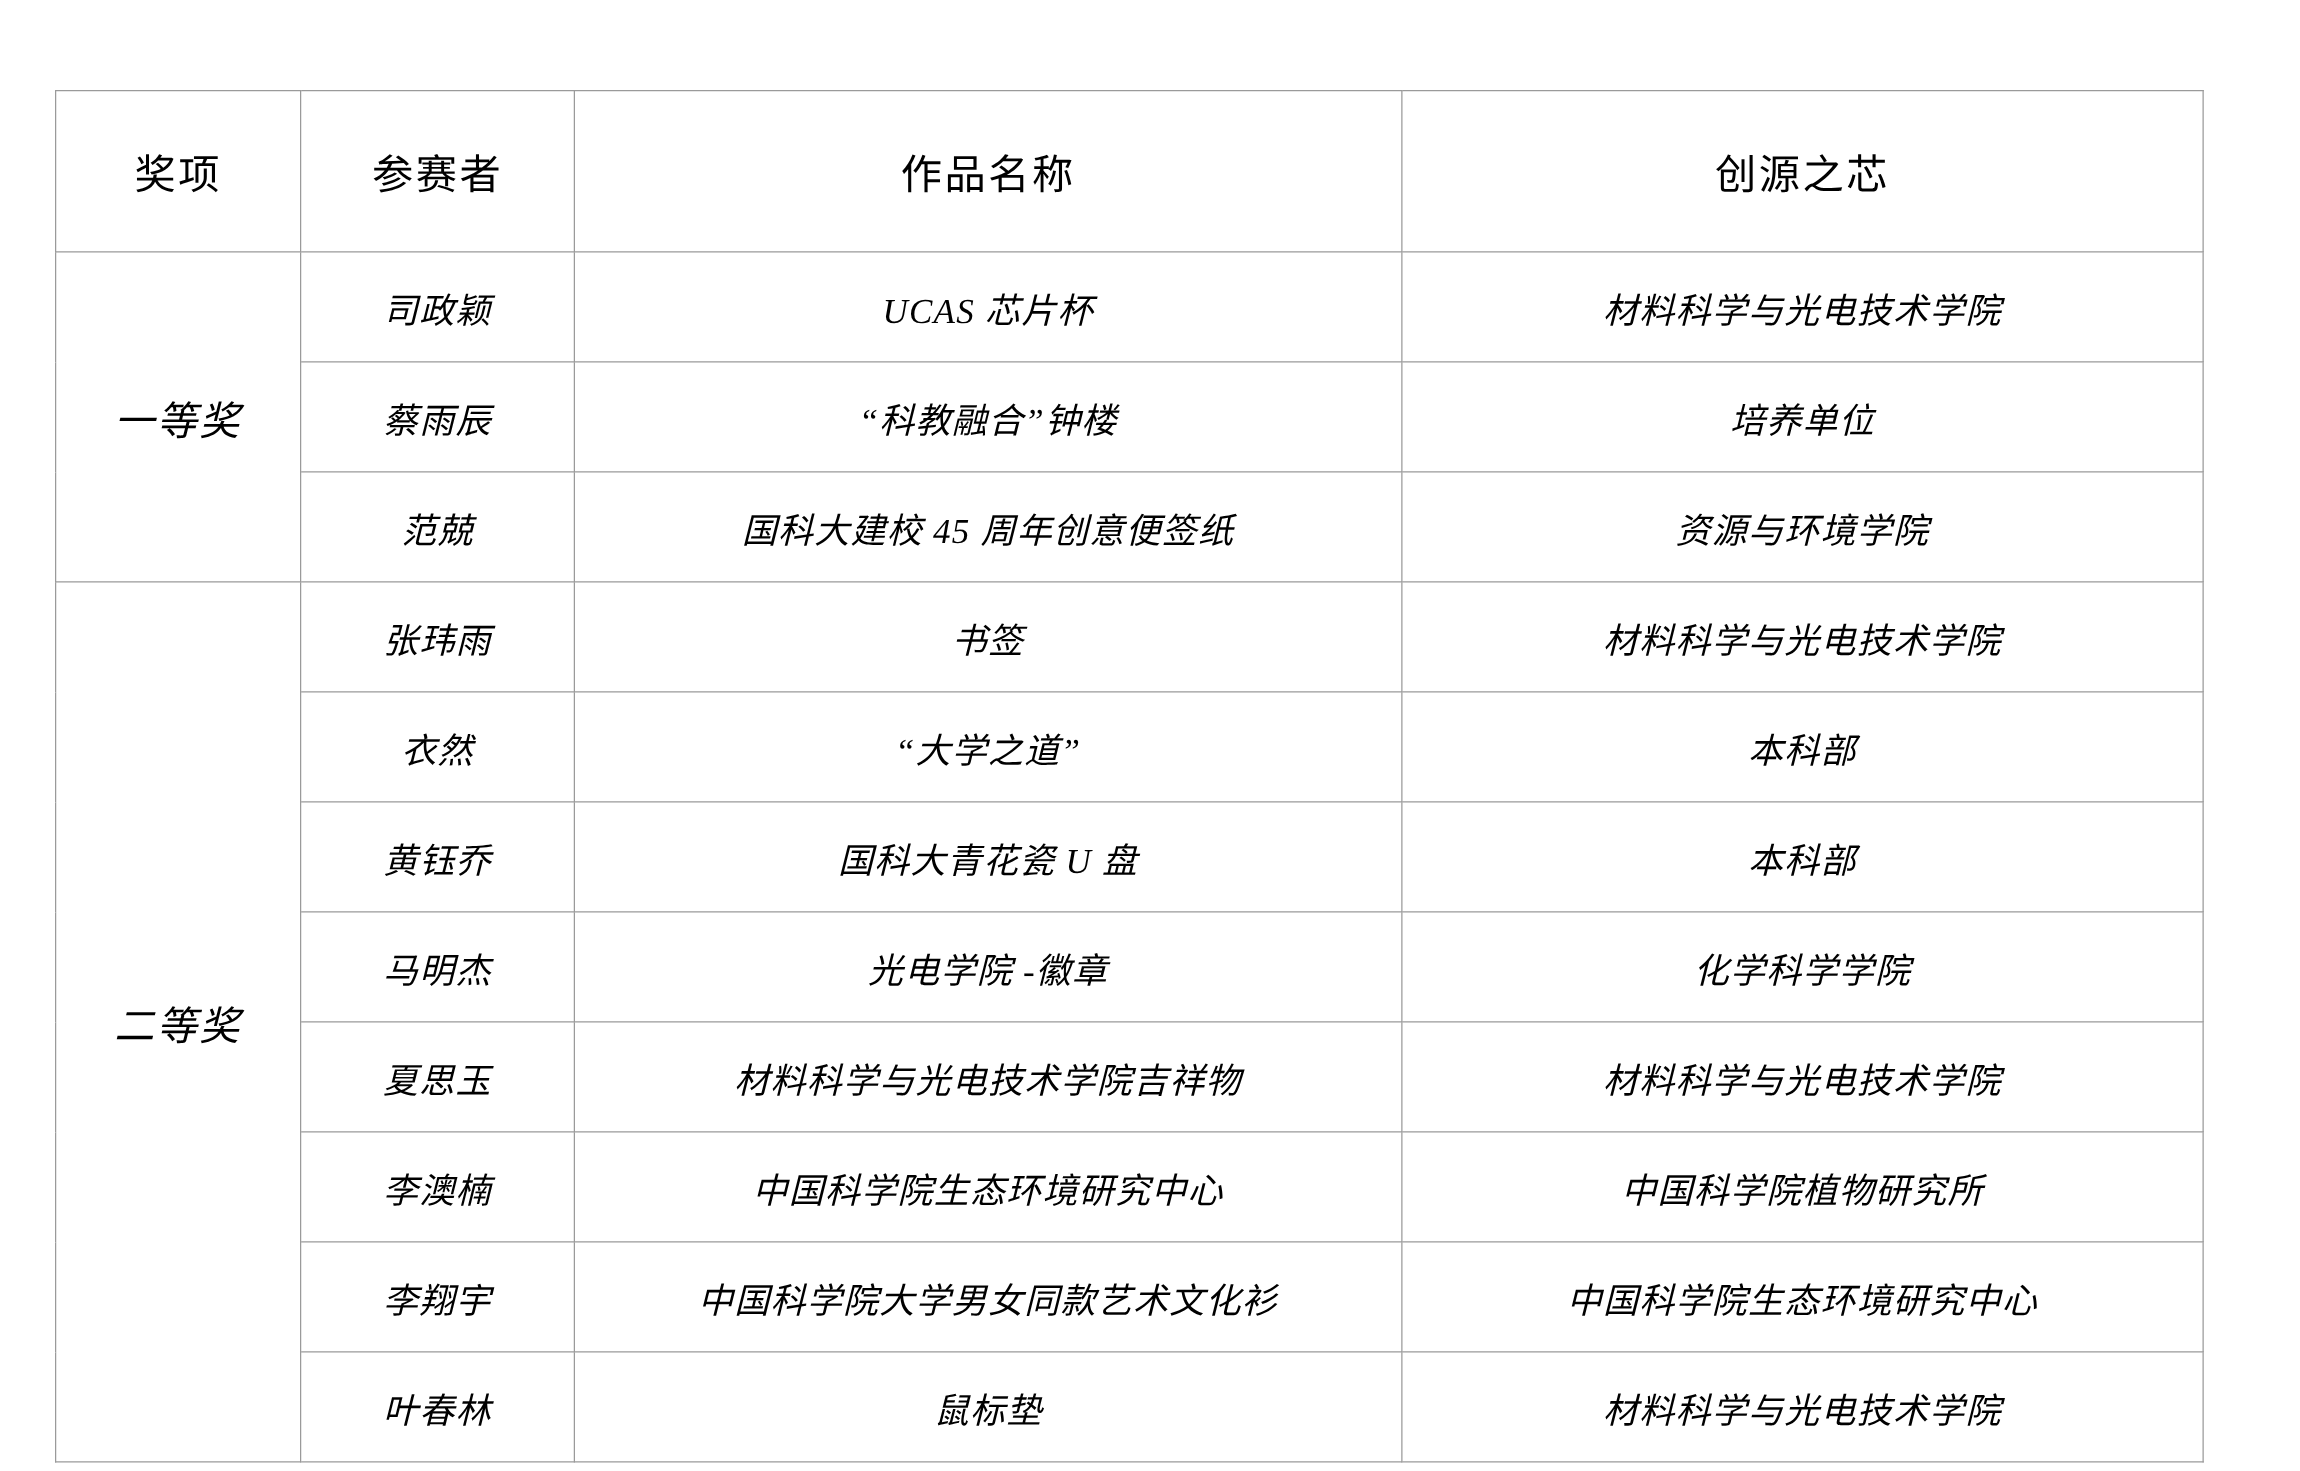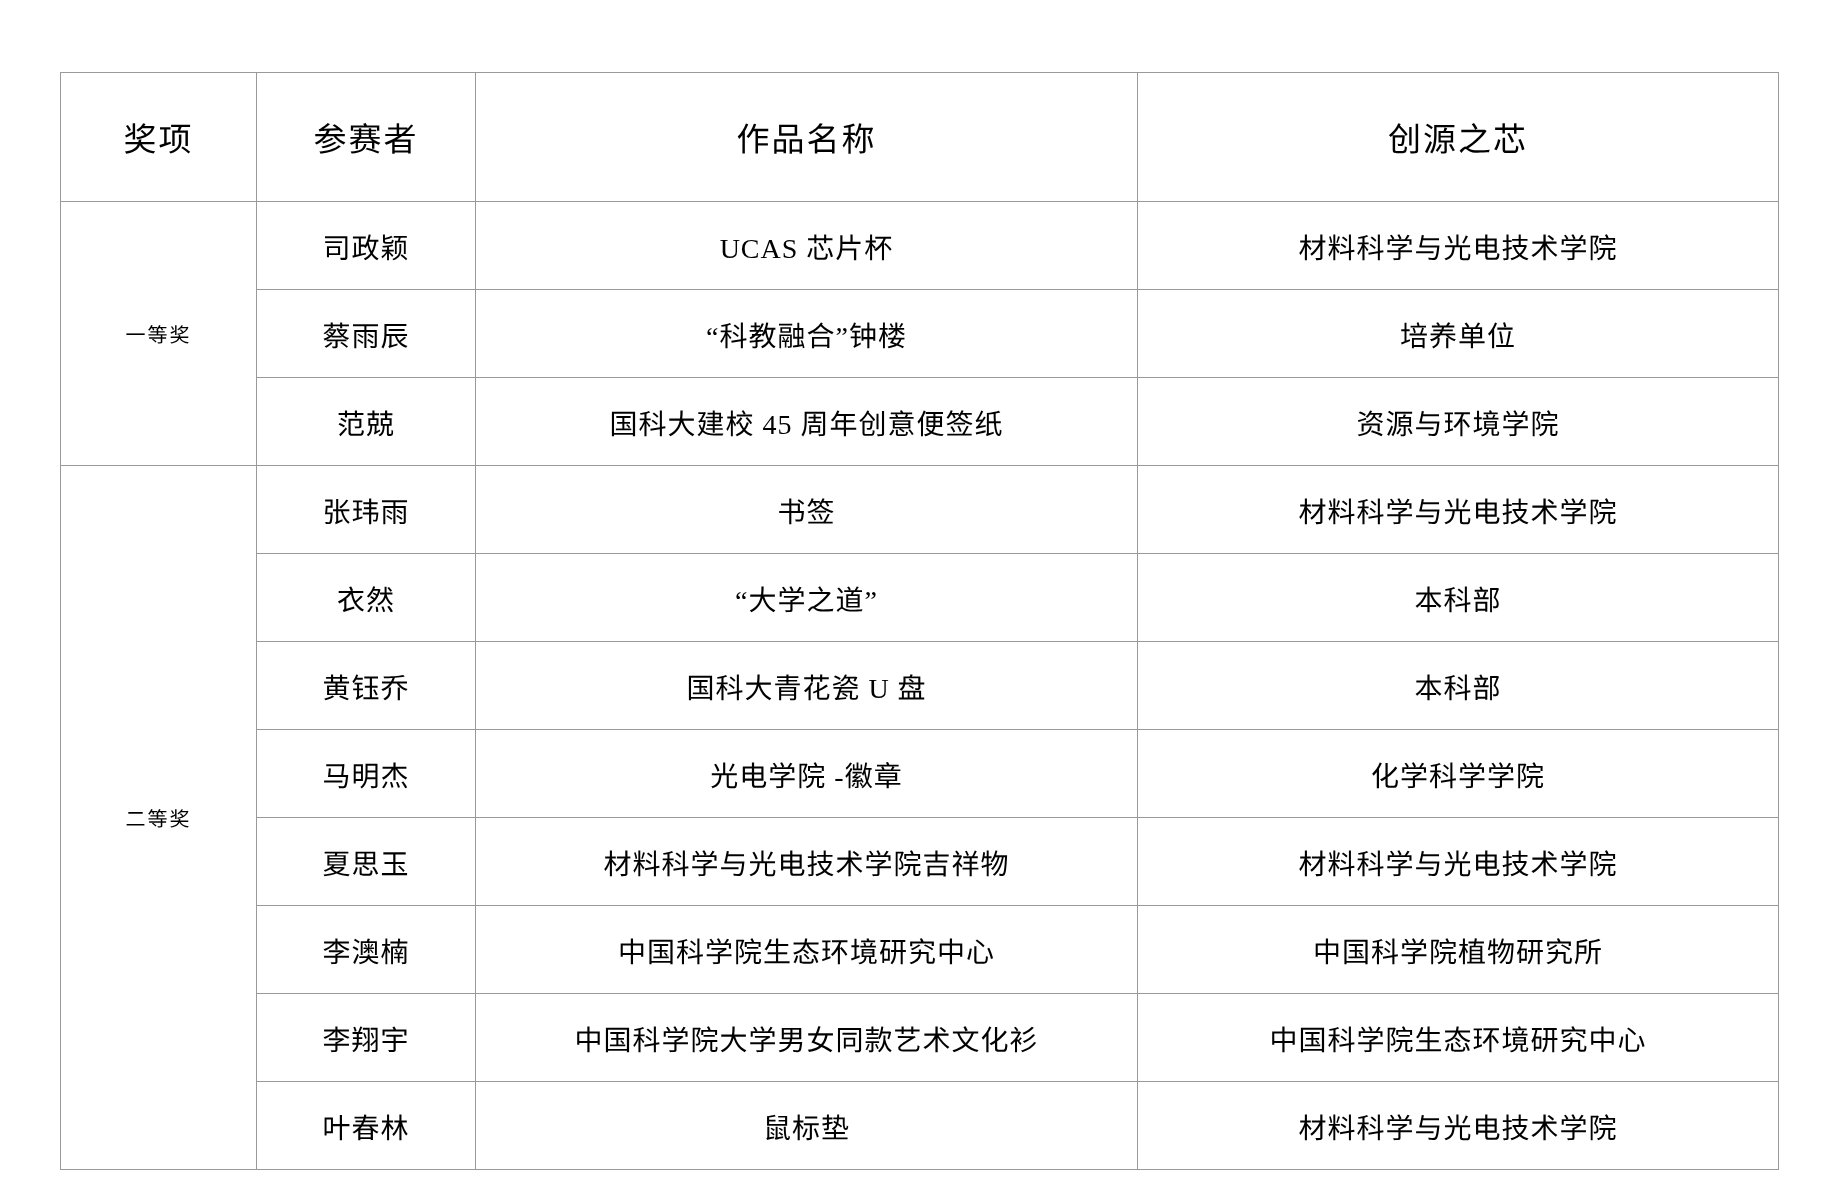--- a/index.html
+++ b/index.html
@@ -15,21 +15,21 @@
     overflow: hidden;
   }
   .page {
     position: relative;
     width: 1840px;
     height: 1177px;
     box-sizing: border-box;
     padding: 72px 0 0 0;
   }
   .table-wrap {
-    margin-left: 60px;
+    margin-left: 44px;
     width: 1718px;
   }
   table.award-table {
     border-collapse: collapse;
     width: 1718px;
     table-layout: fixed;
   }
   table.award-table col.c-award  { width: 196px; }
   table.award-table col.c-name   { width: 219px; }
   table.award-table col.c-work   { width: 662px; }
@@ -46,23 +46,24 @@
   thead th {
     height: 128px;
     font-size: 33px;
     font-weight: bold;
     letter-spacing: 2px;
   }
   tbody td {
     height: 87px;
     font-size: 28px;
     letter-spacing: 1px;
+    font-style: italic;
   }
   td.award-cell {
-    font-size: 20px;
+    font-size: 32px;
     letter-spacing: 2px;
   }
 </style>
 </head>
 <body>
 
 <div class="page">
   <div class="table-wrap">
     <table class="award-table">
       <colgroup>

